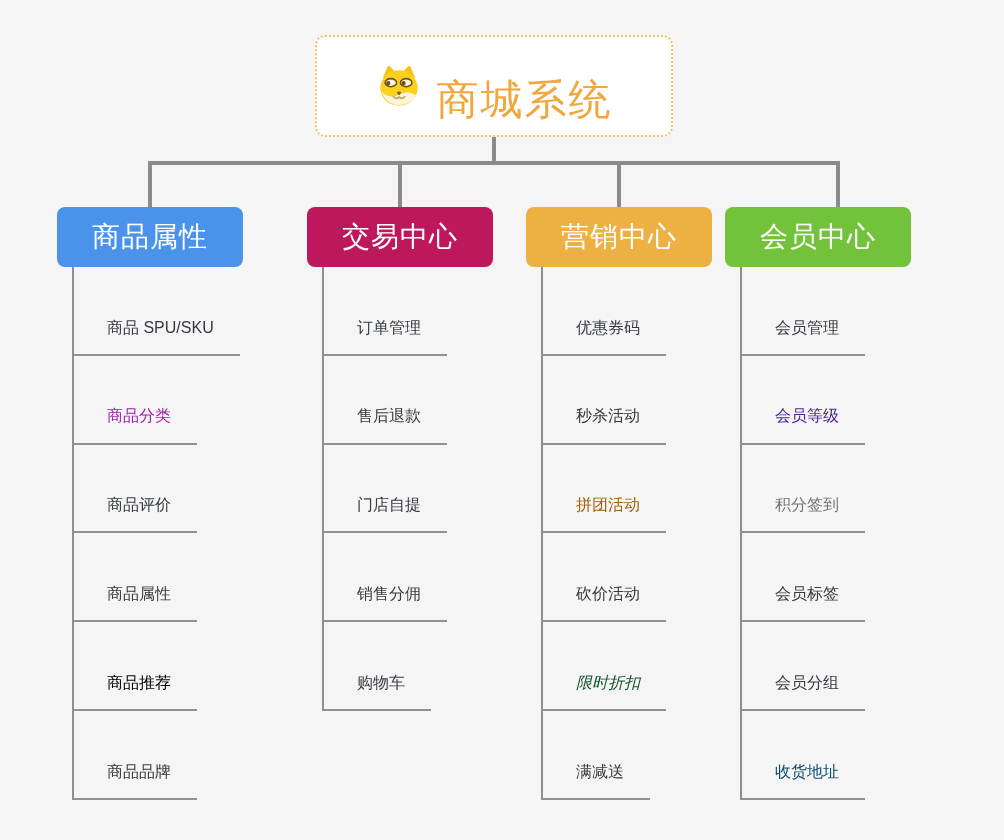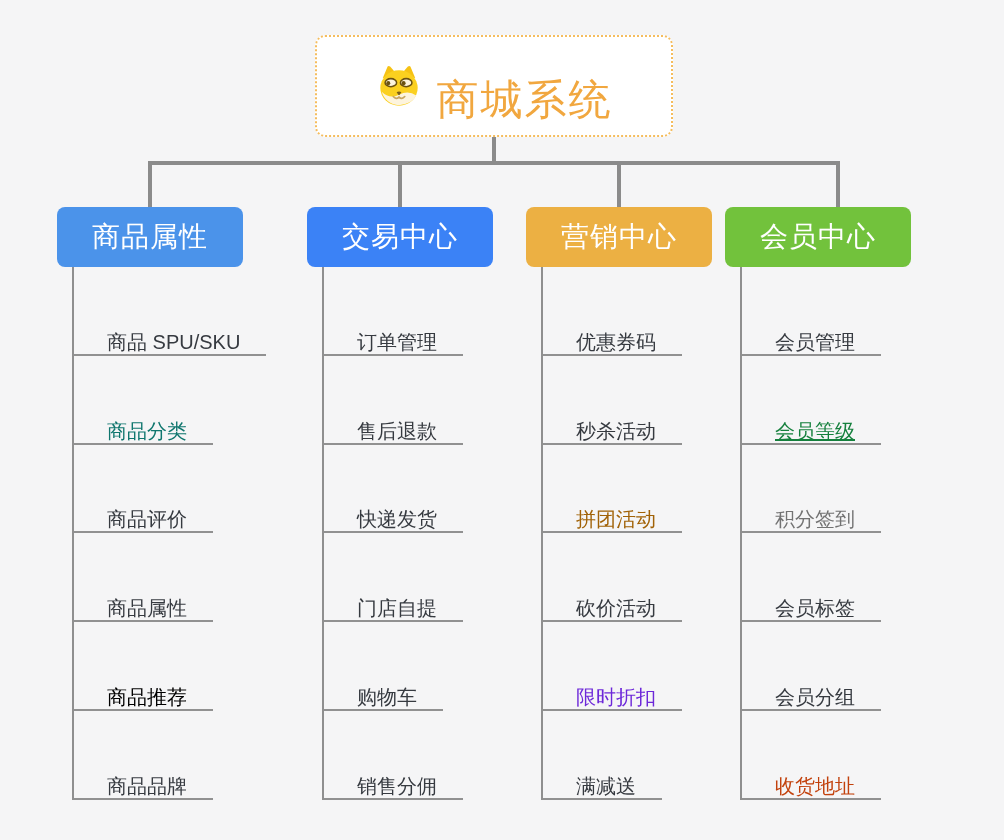--- a/index.html
+++ b/index.html
@@ -73,23 +73,23 @@
     margin-left: 15px;
     border-left: 2px solid #8f8f8f;
   }
   .leaf {
     height: 88.8px;
     display: flex;
     align-items: flex-end;
   }
   .leaf-label {
     display: inline-block;
-    padding: 0 26px 0 33px;
+    padding: 0 26px 17px 33px;
     border-bottom: 2px solid #919191;
-    font-size: 20px;
+    font-size: 16px;
     color: #363a40;
     line-height: 1.2;
     white-space: nowrap;
   }
 </style>
 </head>
 <body>
 
 <div class="canvas">
 
@@ -124,21 +124,21 @@
     <div class="branch" style="left: 57px;">
       <div class="branch-header" style="background: rgb(75, 147, 234);">
         <span>商品属性</span>
       </div>
       <div class="leaf-list" style="border-left-color: rgb(143, 143, 143);">
     <div class="leaf">
       <span class="leaf-label" style="border-bottom-color: rgb(145, 145, 145); color: rgb(54, 58, 64);">商品 SPU/SKU</span>
     </div>
 
     <div class="leaf">
-      <span class="leaf-label" style="border-bottom-color: rgb(145, 145, 145); color: #0f766e;">商品分类</span>
+      <span class="leaf-label" style="border-bottom-color: rgb(145, 145, 145); color: #a21caf;">商品分类</span>
     </div>
 
     <div class="leaf">
       <span class="leaf-label" style="border-bottom-color: rgb(145, 145, 145); color: rgb(54, 58, 64);">商品评价</span>
     </div>
 
     <div class="leaf">
       <span class="leaf-label" style="border-bottom-color: rgb(145, 145, 145); color: rgb(54, 58, 64);">商品属性</span>
     </div>
 
@@ -146,46 +146,43 @@
       <span class="leaf-label" style="border-bottom-color: rgb(145, 145, 145); color: #000000;">商品推荐</span>
     </div>
 
     <div class="leaf">
       <span class="leaf-label" style="border-bottom-color: rgb(145, 145, 145); color: rgb(54, 58, 64);">商品品牌</span>
     </div>
   </div>
     </div>
 
     <div class="branch" style="left: 307px;">
-      <div class="branch-header" style="background: #3b82f6;">
+      <div class="branch-header" style="background: #be185d;">
         <span>交易中心</span>
       </div>
       <div class="leaf-list" style="border-left-color: rgb(143, 143, 143);">
     <div class="leaf">
       <span class="leaf-label" style="border-bottom-color: rgb(145, 145, 145); color: rgb(54, 58, 64);">订单管理</span>
     </div>
 
     <div class="leaf">
       <span class="leaf-label" style="border-bottom-color: rgb(145, 145, 145); color: rgb(54, 58, 64);">售后退款</span>
     </div>
 
-    <div class="leaf">
-      <span class="leaf-label" style="border-bottom-color: rgb(145, 145, 145); color: rgb(54, 58, 64);">快递发货</span>
-    </div>
 
     <div class="leaf">
       <span class="leaf-label" style="border-bottom-color: rgb(145, 145, 145); color: rgb(54, 58, 64);">门店自提</span>
     </div>
 
     <div class="leaf">
+      <span class="leaf-label" style="border-bottom-color: rgb(145, 145, 145); color: rgb(54, 58, 64);">销售分佣</span>
+    </div>
+
+    <div class="leaf">
       <span class="leaf-label" style="border-bottom-color: rgb(145, 145, 145); color: rgb(54, 58, 64);">购物车</span>
-    </div>
-
-    <div class="leaf">
-      <span class="leaf-label" style="border-bottom-color: rgb(145, 145, 145); color: rgb(54, 58, 64);">销售分佣</span>
     </div>
   </div>
     </div>
 
     <div class="branch" style="left: 526px;">
       <div class="branch-header" style="background: rgb(236, 176, 67);">
         <span>营销中心</span>
       </div>
       <div class="leaf-list" style="border-left-color: rgb(143, 143, 143);">
     <div class="leaf">
@@ -198,54 +195,54 @@
 
     <div class="leaf">
       <span class="leaf-label" style="border-bottom-color: rgb(145, 145, 145); color: #a16207;">拼团活动</span>
     </div>
 
     <div class="leaf">
       <span class="leaf-label" style="border-bottom-color: rgb(145, 145, 145); color: rgb(54, 58, 64);">砍价活动</span>
     </div>
 
     <div class="leaf">
-      <span class="leaf-label" style="border-bottom-color: rgb(145, 145, 145); color: #6d28d9;">限时折扣</span>
+      <span class="leaf-label" style="border-bottom-color: rgb(145, 145, 145); color: #14532d; font-style: italic;">限时折扣</span>
     </div>
 
     <div class="leaf">
       <span class="leaf-label" style="border-bottom-color: rgb(145, 145, 145); color: rgb(54, 58, 64);">满减送</span>
     </div>
   </div>
     </div>
 
     <div class="branch" style="left: 725px;">
       <div class="branch-header" style="background: rgb(114, 194, 60);">
         <span>会员中心</span>
       </div>
       <div class="leaf-list" style="border-left-color: rgb(143, 143, 143);">
     <div class="leaf">
       <span class="leaf-label" style="border-bottom-color: rgb(145, 145, 145); color: rgb(54, 58, 64);">会员管理</span>
     </div>
 
     <div class="leaf">
-      <span class="leaf-label" style="border-bottom-color: rgb(145, 145, 145); color: #15803d; text-decoration: underline;">会员等级</span>
+      <span class="leaf-label" style="border-bottom-color: rgb(145, 145, 145); color: #4c1d95;">会员等级</span>
     </div>
 
     <div class="leaf">
       <span class="leaf-label" style="border-bottom-color: rgb(145, 145, 145); color: #737373;">积分签到</span>
     </div>
 
     <div class="leaf">
       <span class="leaf-label" style="border-bottom-color: rgb(145, 145, 145); color: rgb(54, 58, 64);">会员标签</span>
     </div>
 
     <div class="leaf">
       <span class="leaf-label" style="border-bottom-color: rgb(145, 145, 145); color: rgb(54, 58, 64);">会员分组</span>
     </div>
 
     <div class="leaf">
-      <span class="leaf-label" style="border-bottom-color: rgb(145, 145, 145); color: #c2410c; margin-top: 48px;">收货地址</span>
+      <span class="leaf-label" style="border-bottom-color: rgb(145, 145, 145); color: #0c4a6e; margin-top: 48px;">收货地址</span>
     </div>
   </div>
     </div>
   </div>
 
 </div>
 
 </body></html>

